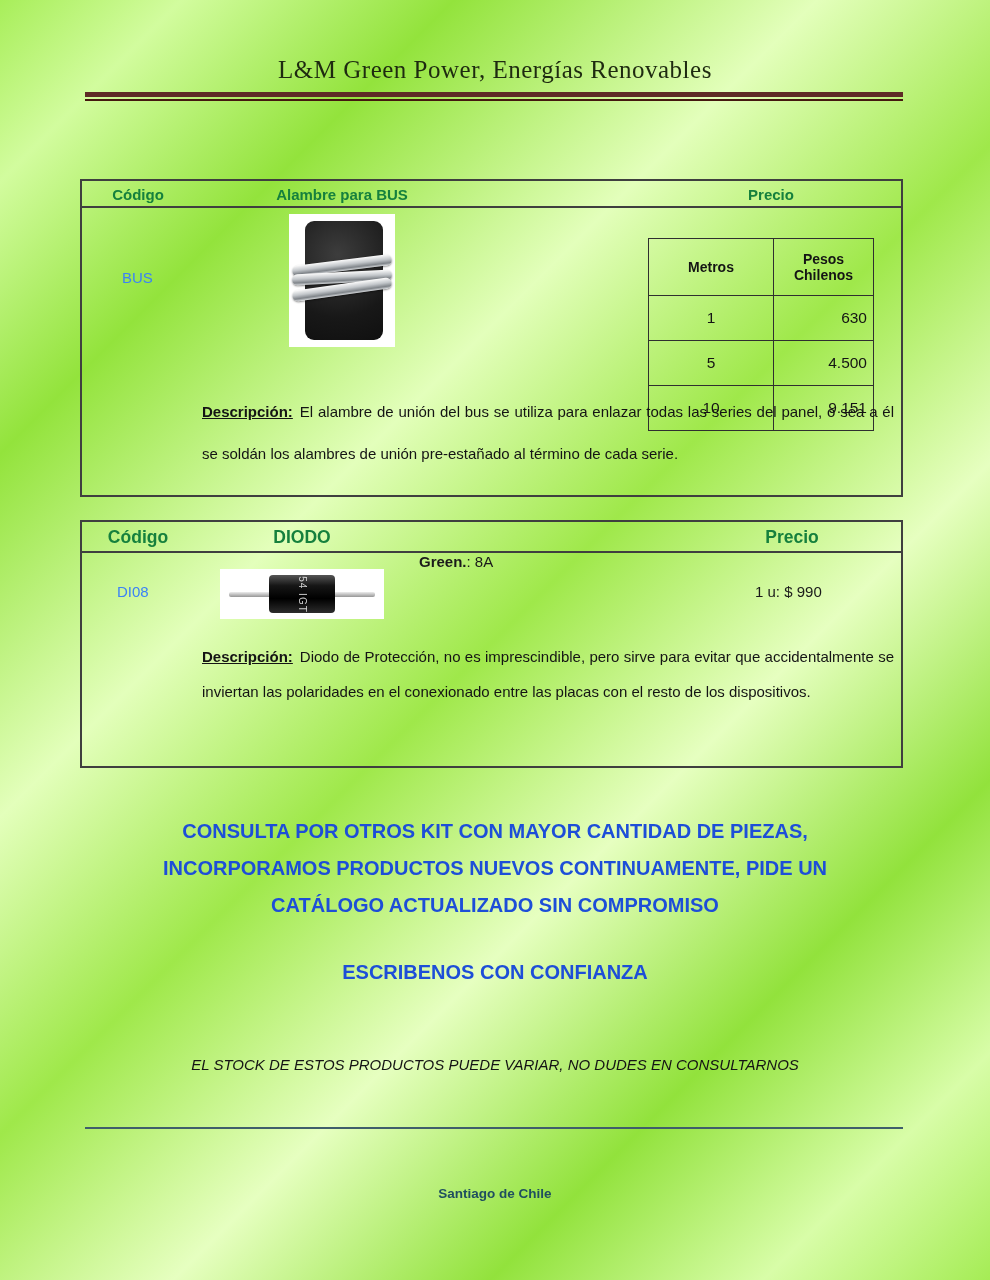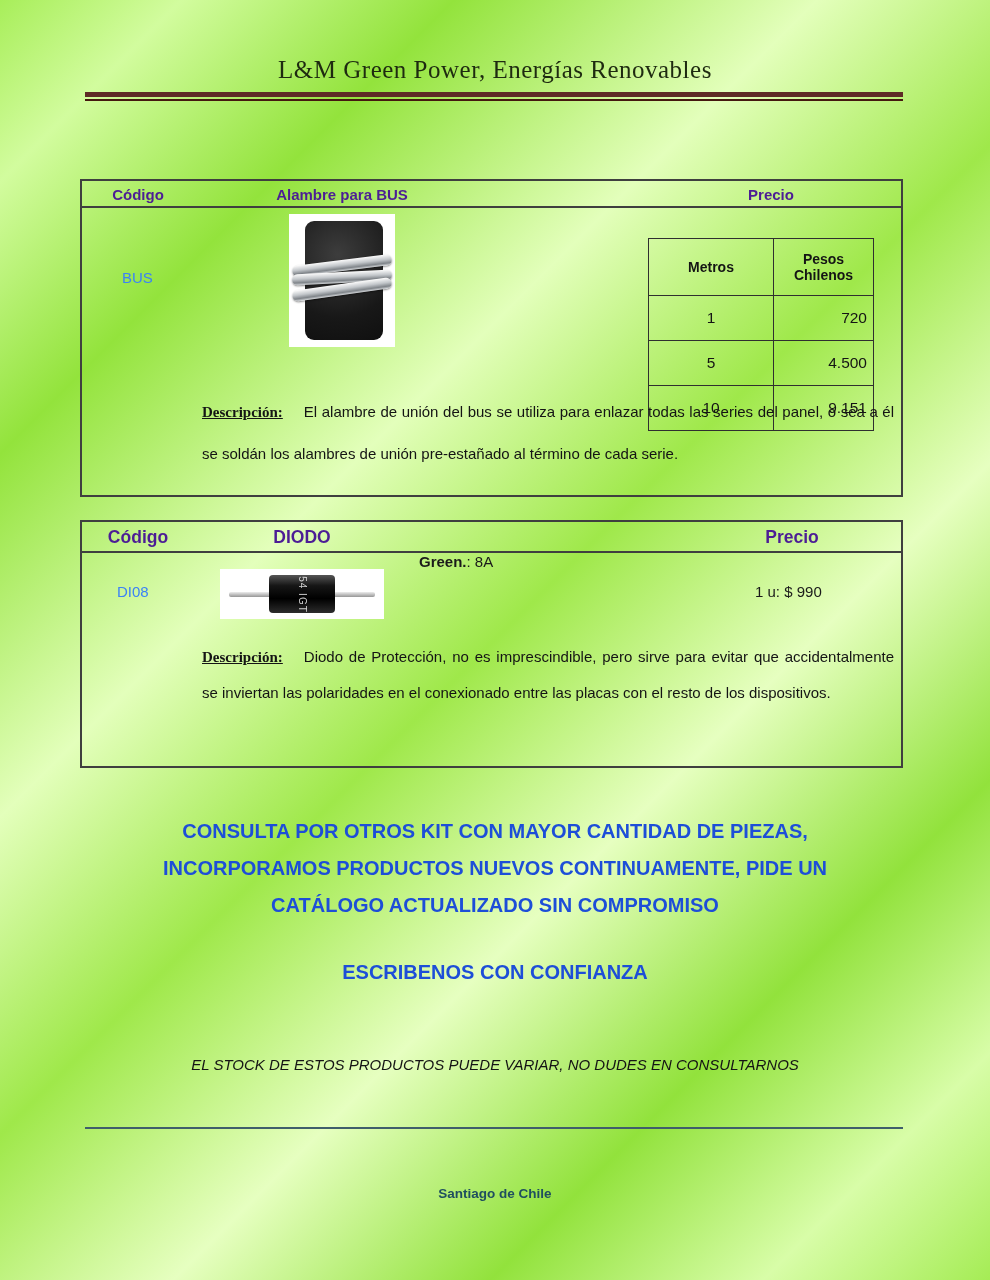--- a/index.html
+++ b/index.html
@@ -32,21 +32,21 @@
     position: absolute; left: 80px; width: 823px;
     border: 2px solid #3f3f3f; box-sizing: border-box;
   }
   #table-bus   { top: 179px; height: 318px; }
   #table-diodo { top: 520px; height: 248px; }
   .table-header { position: relative; border-bottom: 2px solid #3f3f3f; }
   #table-bus .table-header   { height: 25px; }
   #table-diodo .table-header { height: 29px; }
   .th-item {
     position: absolute; top: 50%; transform: translate(-50%, -50%);
-    font-weight: bold; white-space: nowrap; color: #4c1d95;
+    font-weight: bold; white-space: nowrap; color: #15803d;
   }
   #table-bus .th-item   { font-size: 15px; }
   #table-diodo .th-item { font-size: 17.5px; }
   #table-bus .th-codigo   { left: 56px; }
   #table-bus .th-product  { left: 260px; }
   #table-bus .th-precio   { left: 689px; }
   #table-diodo .th-codigo  { left: 56px; }
   #table-diodo .th-product { left: 220px; }
   #table-diodo .th-precio  { left: 710px; }
 
@@ -103,21 +103,21 @@
   .price-table td:first-child { text-align: center; }
   .price-table td:last-child  { text-align: right; padding-right: 6px; }
 
   
   .desc {
     position: absolute; left: 120px; width: 692px; margin: 0;
     font-size: 15px; text-align: justify; color: #141414;
   }
   #table-bus .desc   { top: 210px; line-height: 42px; }
   #table-diodo .desc { top: 117px; line-height: 35px; }
-  .desc-label { font-weight: bold; text-decoration: underline; margin-right: 21px; font-family: Liberation Serif, serif; }
+  .desc-label { font-weight: bold; text-decoration: underline; margin-right: 7px; }
 
   
   .imax-line { position: absolute; left: 337px; top: 31px; font-size: 15px; }
   .imax-label { font-weight: bold; }
   .diode-price { position: absolute; left: 673px; top: 61px; font-size: 15px; }
 
   
   .promo-main, .promo-dudas {
     position: absolute; left: 0; width: 100%;
     text-align: center; font-weight: bold; font-size: 20px;
@@ -172,21 +172,21 @@
     <table class="price-table">
       <thead>
         <tr>
           <th class="col-metros">Metros</th>
           <th>Pesos Chilenos</th>
         </tr>
       </thead>
       <tbody>
         <tr>
           <td>1</td>
-          <td>720</td>
+          <td>630</td>
         </tr>
         <tr>
           <td>5</td>
           <td>4.500</td>
         </tr>
         <tr>
           <td>10</td>
           <td>9.151</td>
         </tr>
       </tbody>

